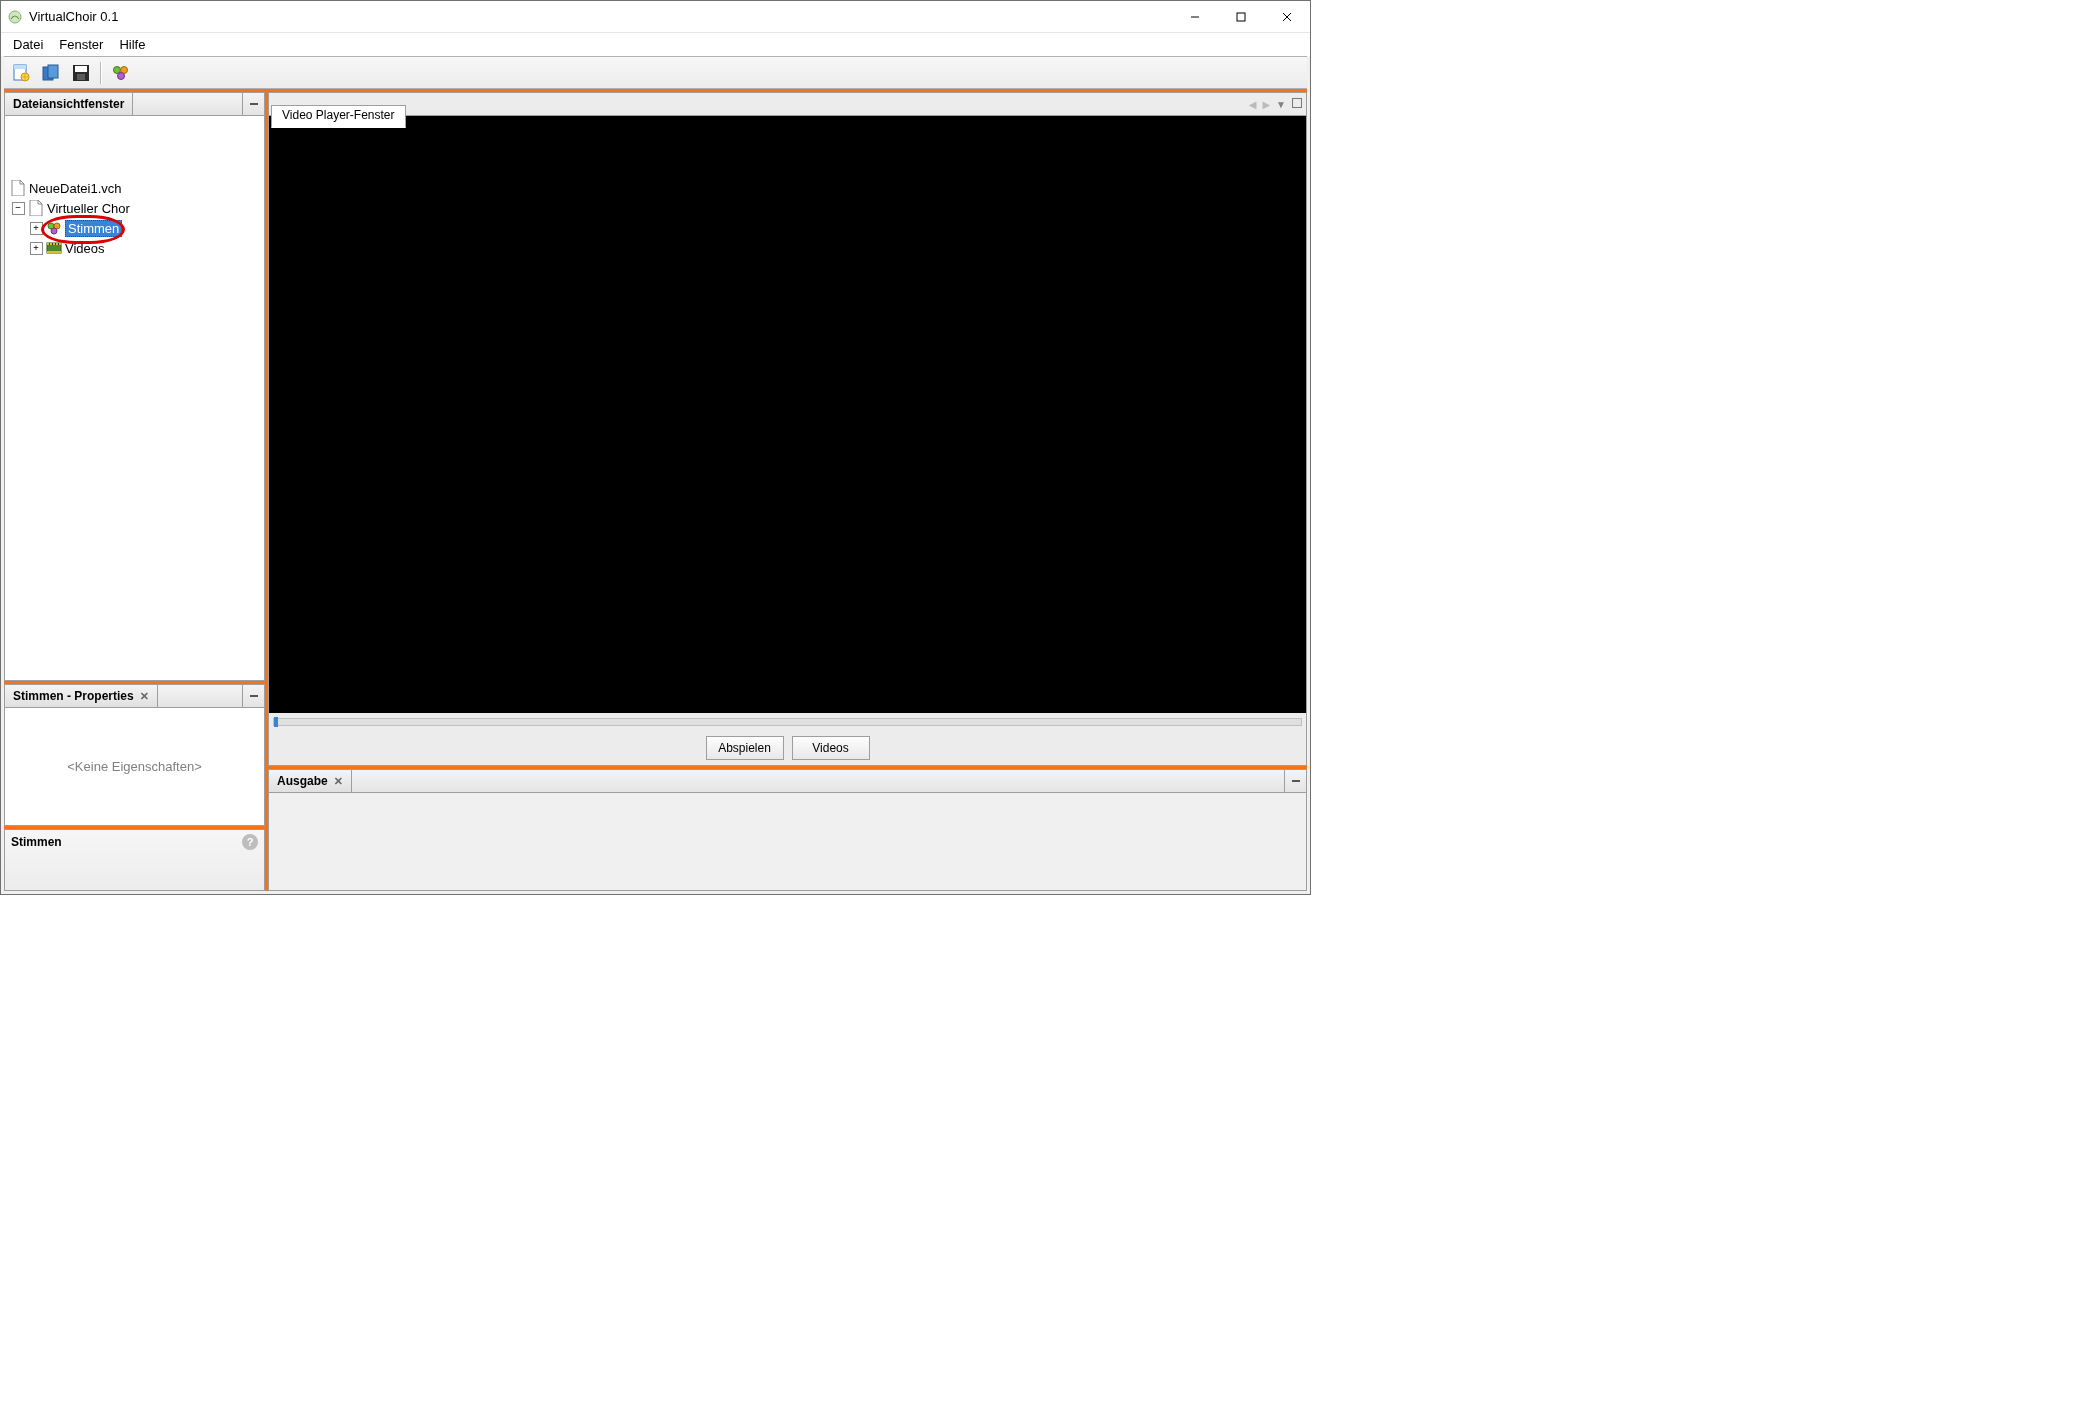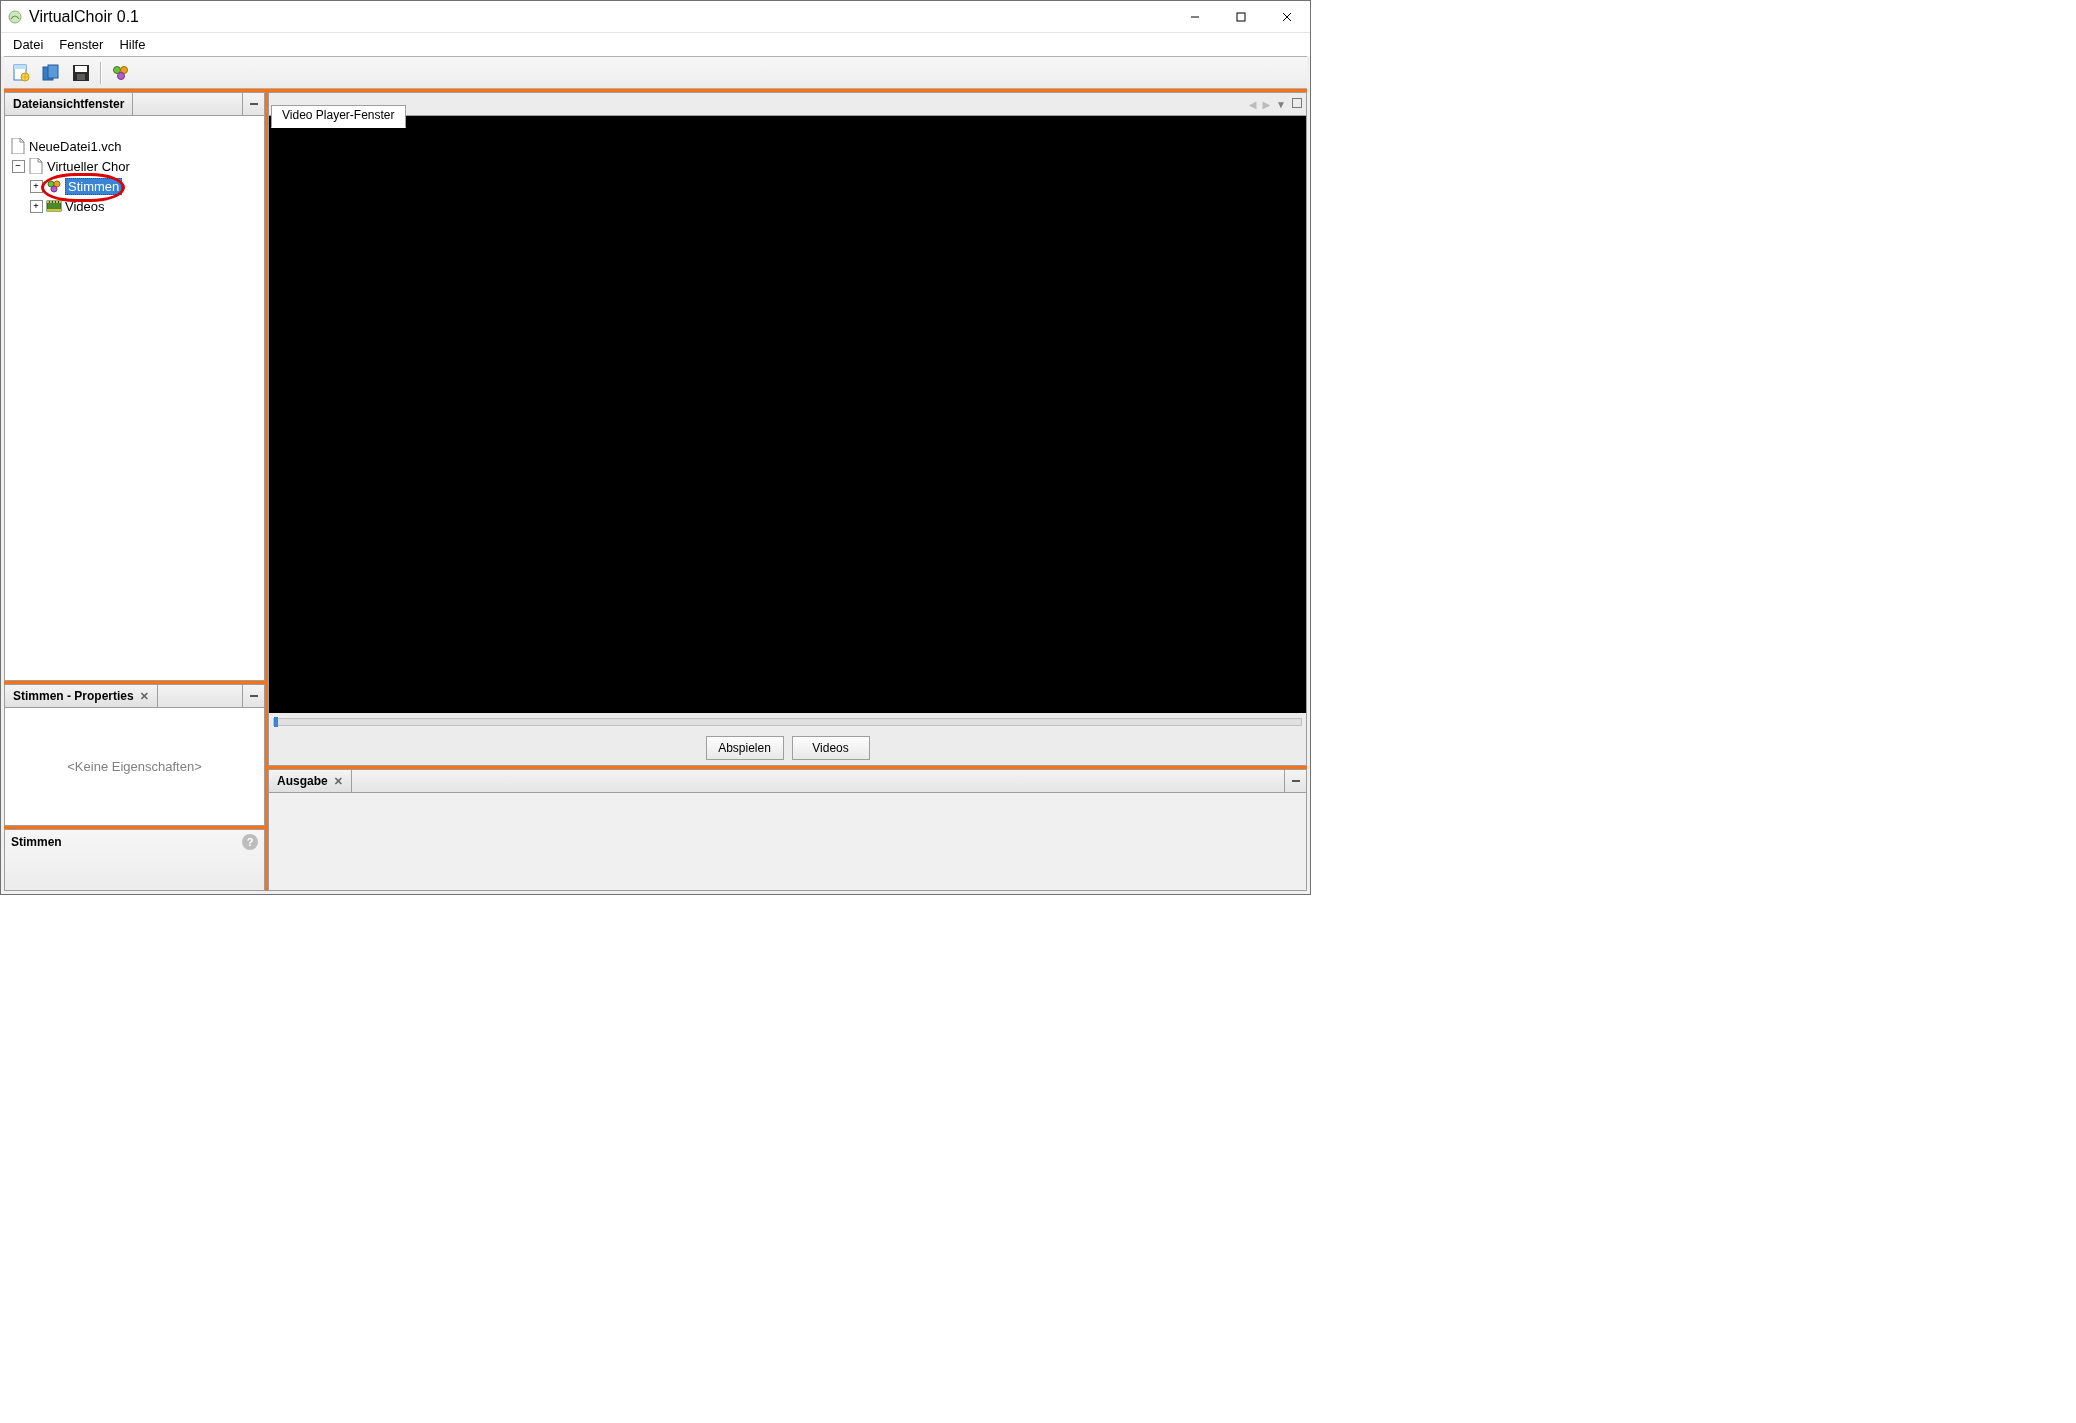--- a/index.html
+++ b/index.html
@@ -30,21 +30,21 @@
     background: #fff;
     border-bottom: 1px solid #e5e5e5;
   }
   .titlebar-icon {
     width: 16px;
     height: 16px;
     margin-right: 6px;
   }
   .titlebar-text {
     flex: 1;
-    font-size: 16px;
+    font-size: 13px;
     color: #000;
   }
   .win-controls {
     display: flex;
     height: 100%;
   }
   .win-btn {
     width: 46px;
     display: flex;
     align-items: center;
@@ -157,21 +157,21 @@
     box-sizing:border-box;
   }
   .panel-body {
     flex: 1;
     overflow: auto;
     background: #fff;
     min-height: 0;
   }
 
   
-  .tree { padding: 20px 0; font-size: 13px; }
+  .tree { padding: 20px 0; font-size: 13px; margin-top: 42px; }
   .tree-row {
     display: flex;
     align-items: center;
     height: 20px;
     white-space: nowrap;
   }
   .tw { width:14px; height:14px; display:inline-flex; align-items:center; justify-content:center; }
   .expander {
     width:11px;height:11px;border:1px solid #8a8a8a;background:#fff;
     font-size:9px;line-height:9px;text-align:center;font-family:monospace;

